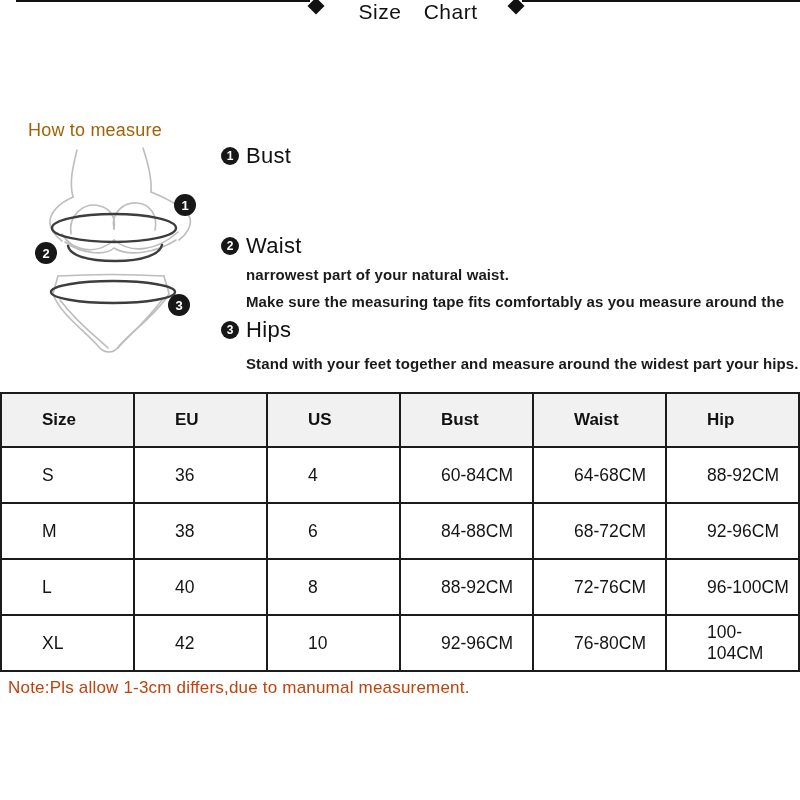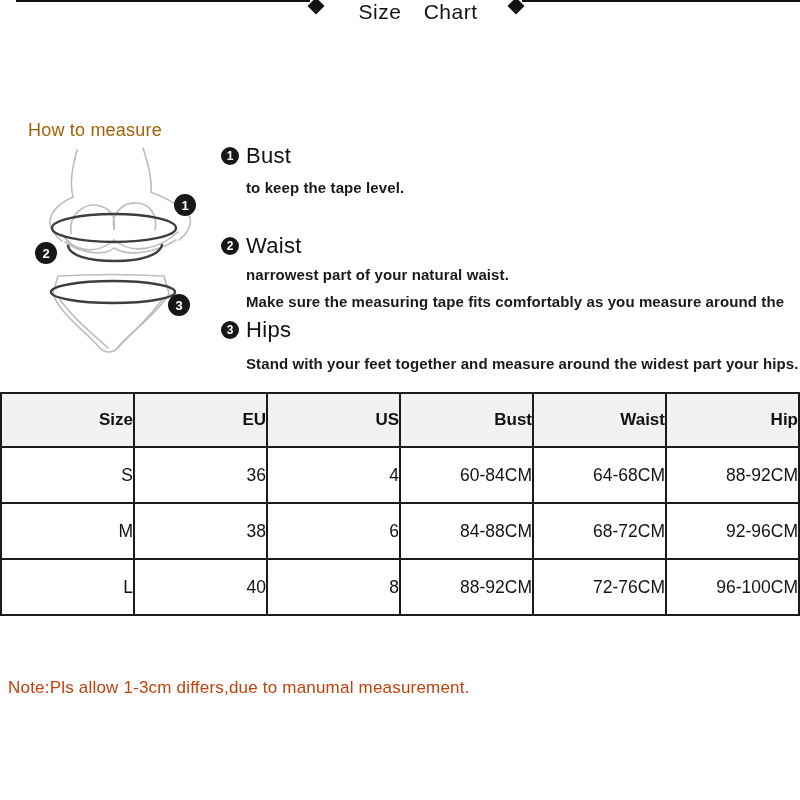--- a/index.html
+++ b/index.html
@@ -60,22 +60,23 @@
     font-size:15px; font-weight:600; color:#1a1a1a;
     line-height:27px; white-space:nowrap; letter-spacing:0.1px;
   }
 
   
   .size-table {
     position:absolute; left:0; top:392px; width:800px;
     border-collapse:collapse; table-layout:fixed;
   }
   .size-table th, .size-table td {
-    border:2px solid #1b1b1b; text-align:right; vertical-align:middle;
+    border:2px solid #1b1b1b; text-align:left; vertical-align:middle;
     font-family:"Liberation Sans",sans-serif;
+    padding-left:40px;
   }
   .size-table th {
     height:54px; background:#f1f1f1; font-size:17px; font-weight:bold; color:#111111;
   }
   .size-table td {
     height:56px; background:#ffffff; font-size:17.5px; font-weight:400; color:#141414;
   }
 
   
   .note {
@@ -141,21 +142,20 @@
       <text class="marker-num" x="169" y="168">3</text>
     </g>
   </svg>
 
   <section class="measure-sec sec-bust">
     <div class="sec-head">
       <span class="badge">1</span>
       <span class="sec-title">Bust</span>
     </div>
     <div class="sec-body">
-      <div class="sec-line">to keep the tape level.</div>
     </div>
   </section>
 
   <section class="measure-sec sec-waist">
     <div class="sec-head">
       <span class="badge">2</span>
       <span class="sec-title">Waist</span>
     </div>
     <div class="sec-body">
       <div class="sec-line">narrowest part of your natural waist.</div>
@@ -202,18 +202,26 @@
         <td>92-96CM</td>
       </tr>
       <tr>
         <td>L</td>
         <td>40</td>
         <td>8</td>
         <td>88-92CM</td>
         <td>72-76CM</td>
         <td>96-100CM</td>
       </tr>
+      <tr>
+        <td>XL</td>
+        <td>42</td>
+        <td>10</td>
+        <td>92-96CM</td>
+        <td>76-80CM</td>
+        <td>100-104CM</td>
+      </tr>
     </tbody>
   </table>
 
   <p class="note">Note:Pls allow 1-3cm differs,due to manumal measurement.</p>
 
 </div>
 
 </body></html>

